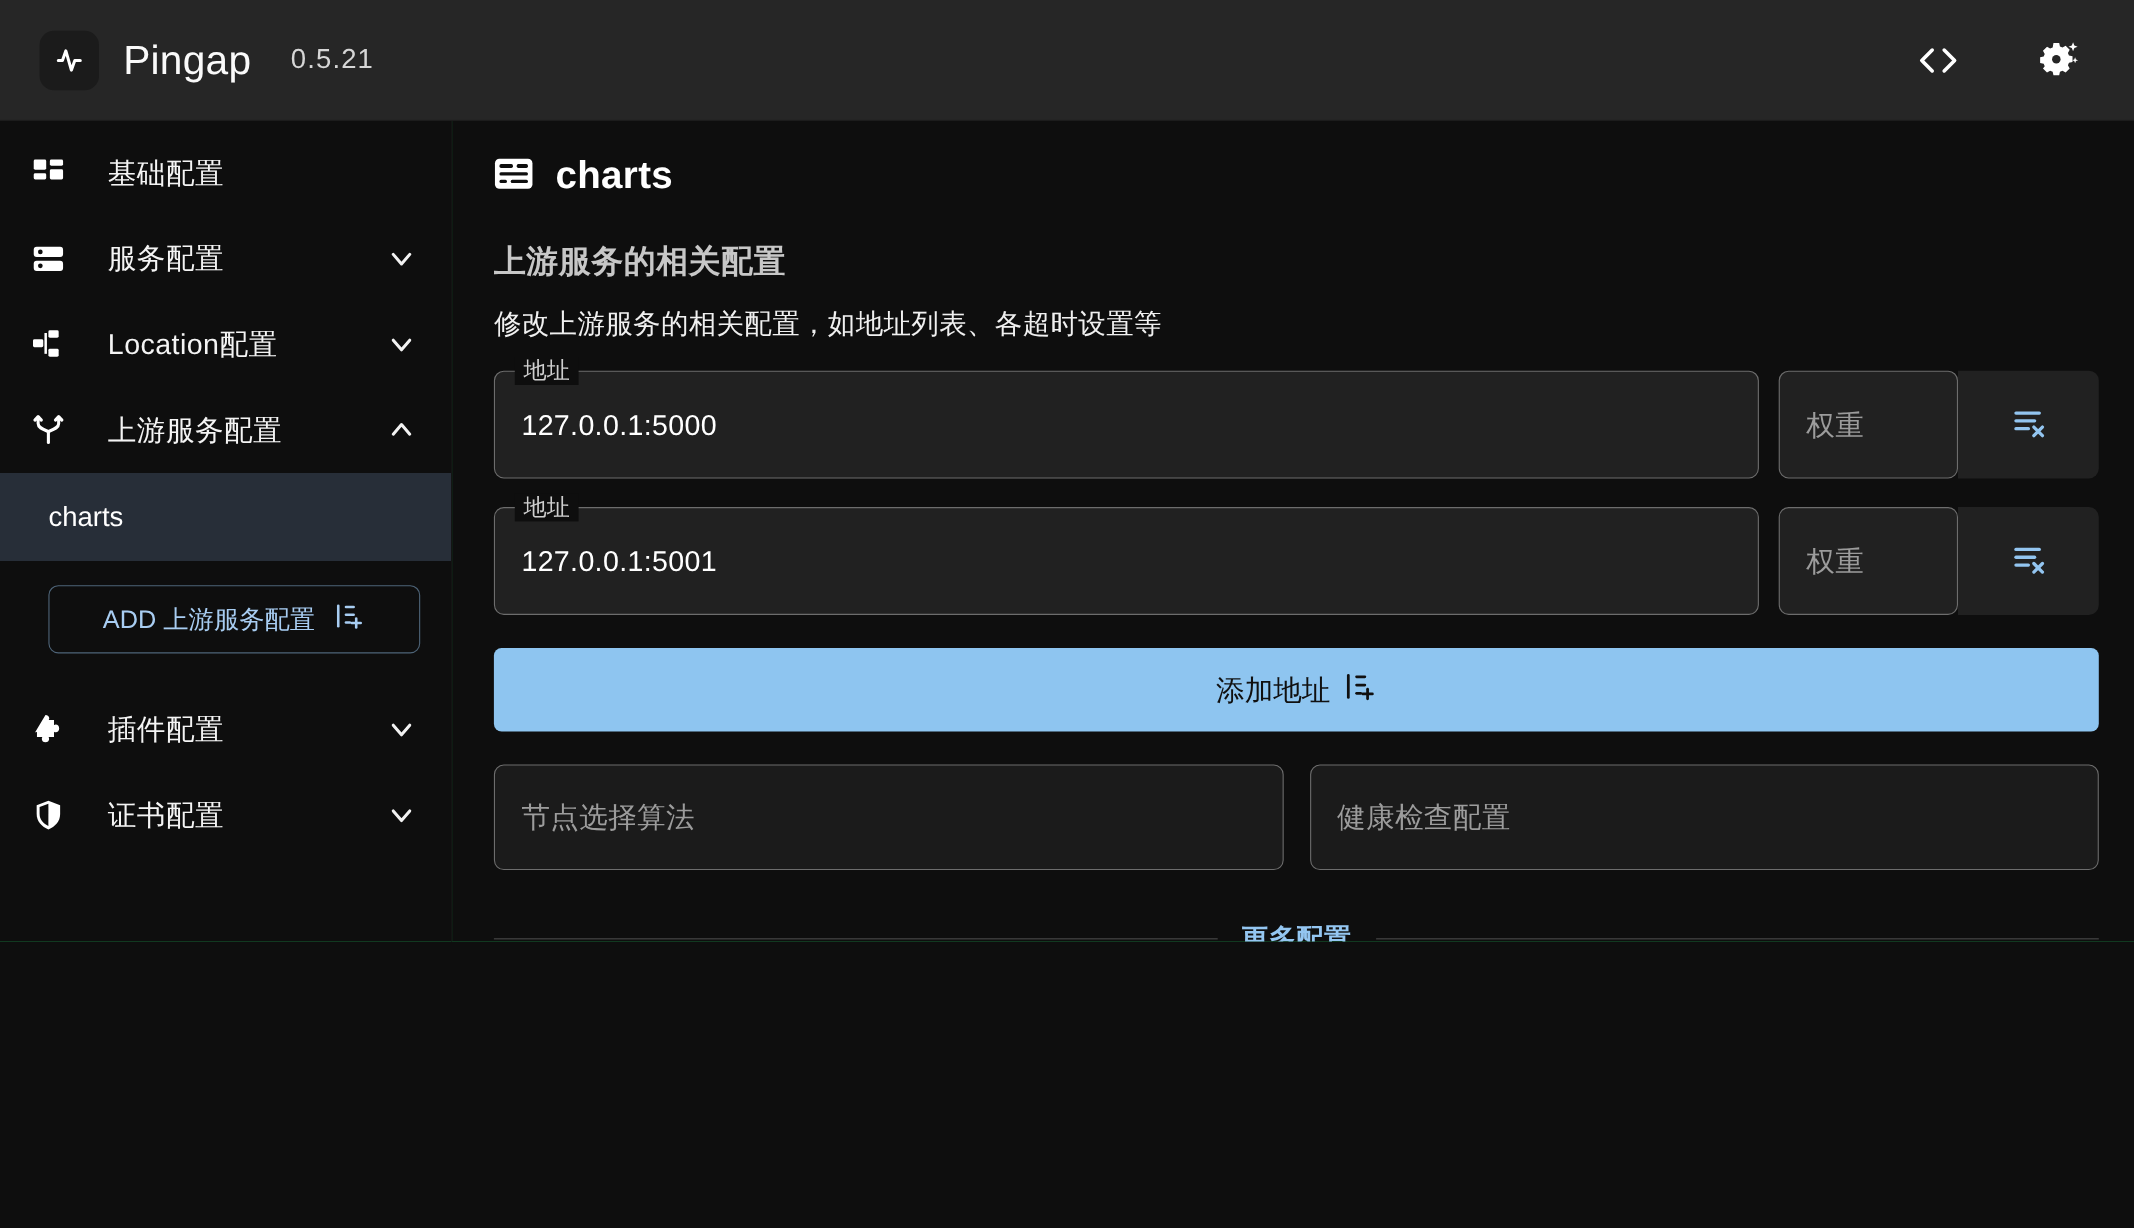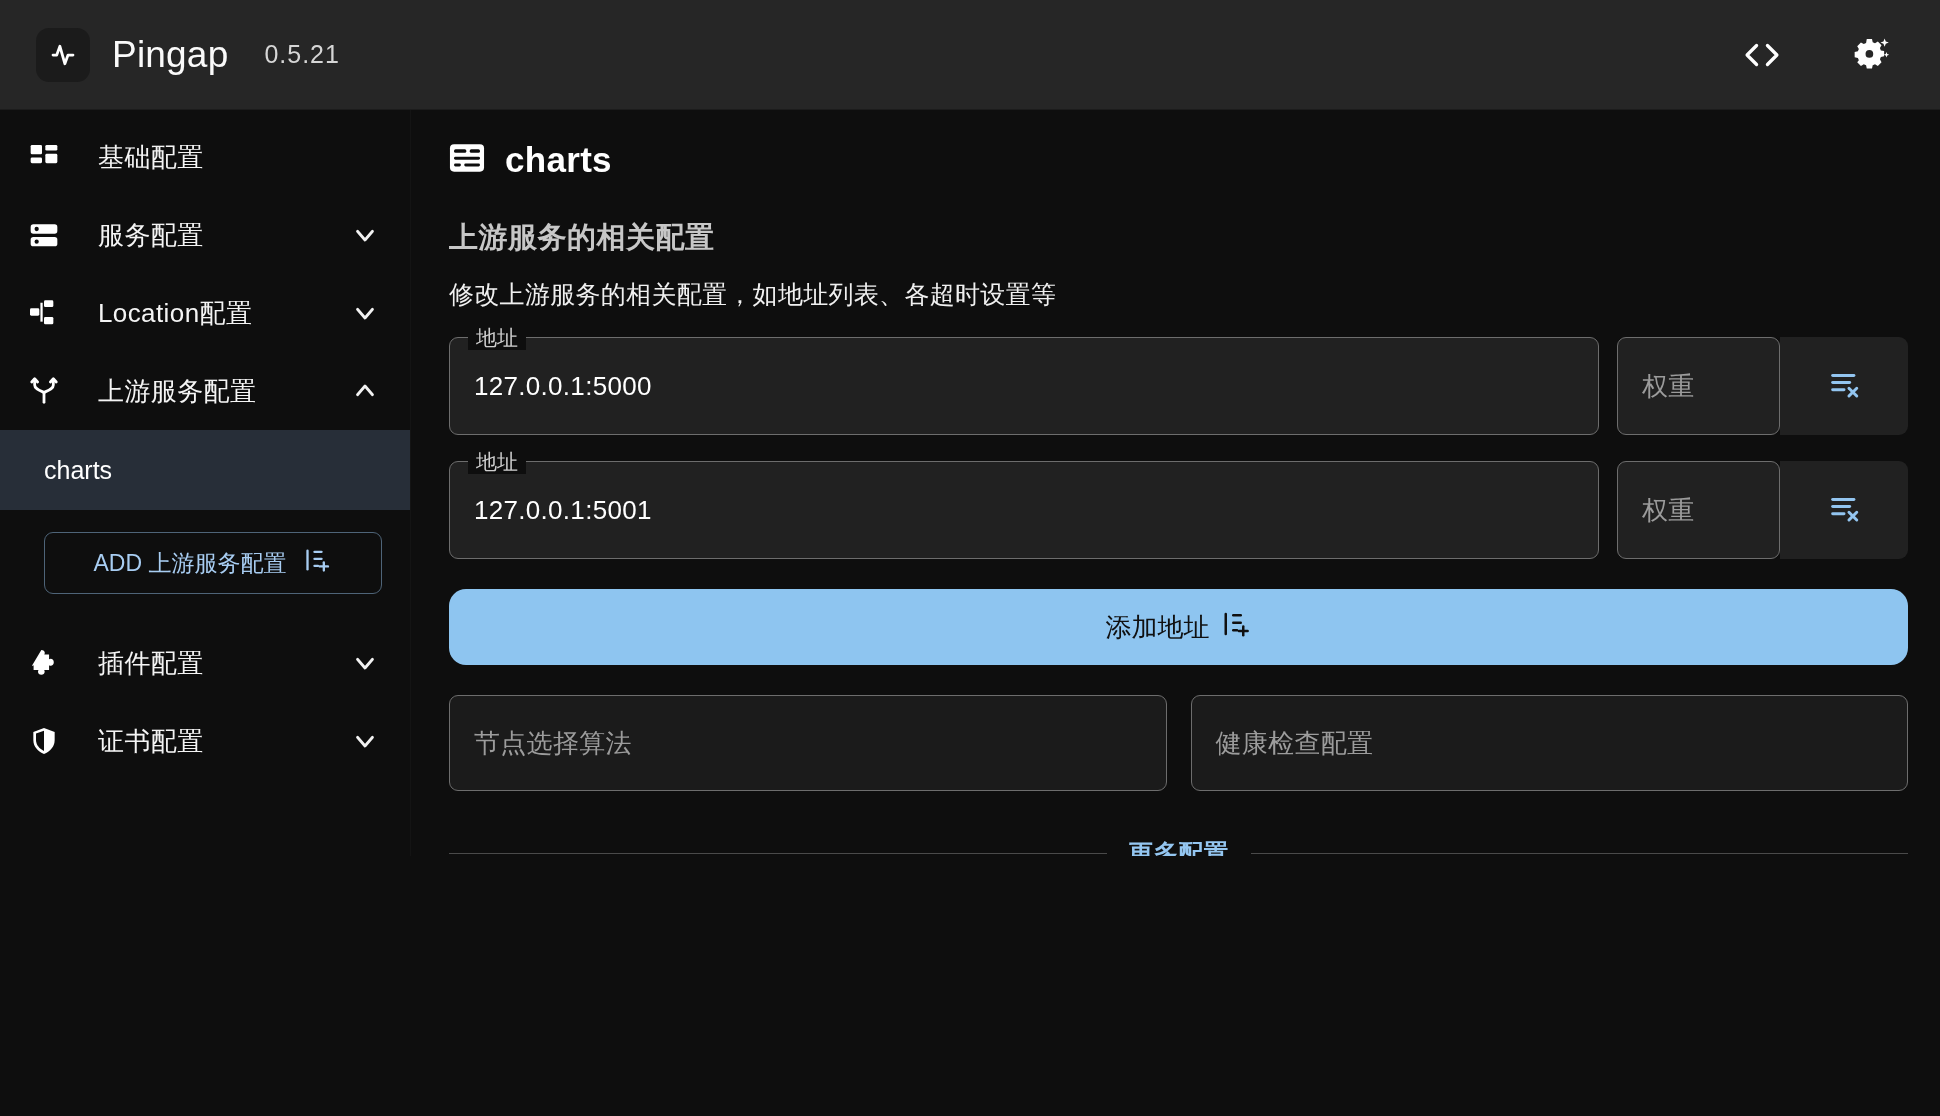--- a/index.html
+++ b/index.html
@@ -128,21 +128,21 @@
     background: #212121;
     border-radius: 0 9px 9px 0;
     display: flex; align-items: center; justify-content: center;
     color: #93c5f0; cursor: pointer;
   }
 
   .primary-btn {
     margin-top: 30px;
     width: 100%; height: 76px;
     background: #8ec5f0;
-    border: none; border-radius: 17px;
+    border: none; border-radius: 7px;
     color: #101010; font-size: 26px;
     display: flex; align-items: center; justify-content: center; gap: 12px;
     cursor: pointer; font-family: inherit;
   }
 
   .two-col { display: flex; gap: 24px; margin-top: 30px; }
   .two-col .field { flex: 1; height: 96px; }
 
   .divider {
     margin-top: 46px;

